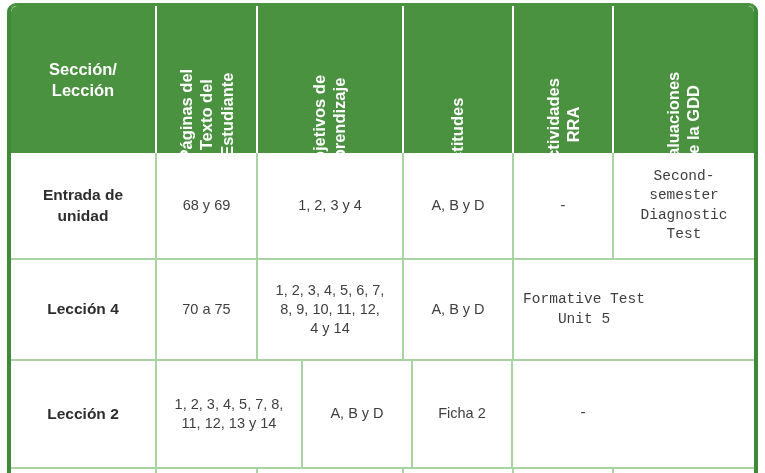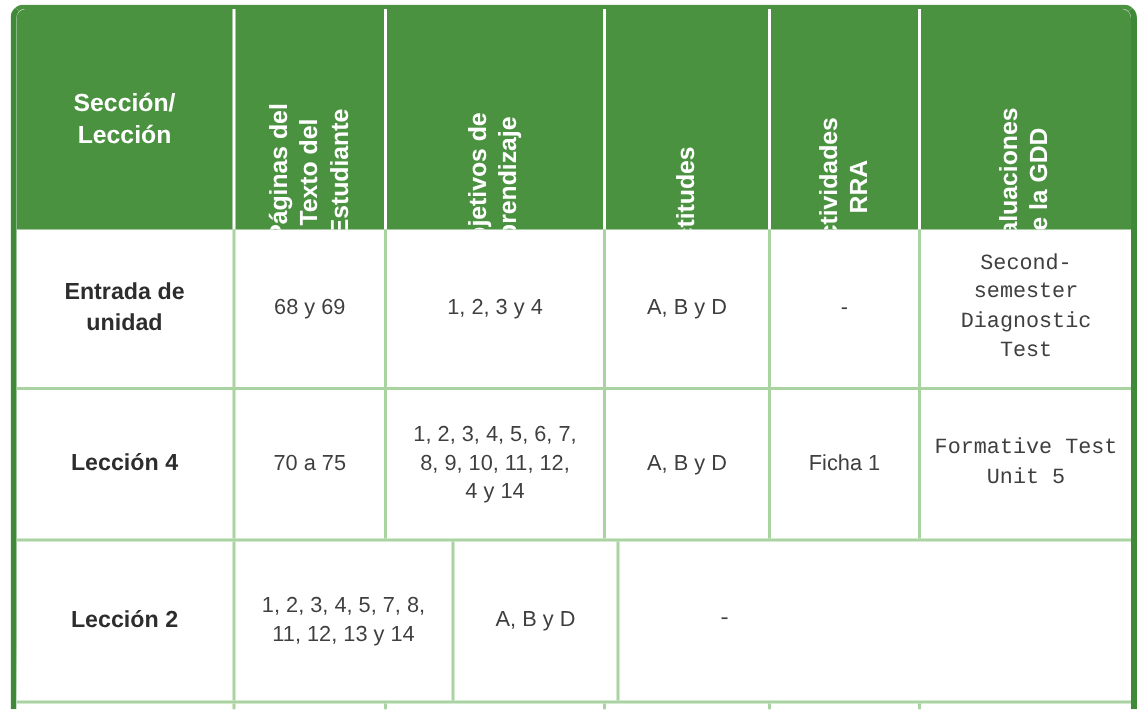--- a/index.html
+++ b/index.html
@@ -213,39 +213,39 @@
           <span class="cell-text">70 a 75</span>
         </div>
         <div class="td c2">
           <span class="cell-text">1, 2, 3, 4, 5, 6, 7,
 8, 9, 10, 11, 12,
 4 y 14</span>
         </div>
         <div class="td c3">
           <span class="cell-text">A, B y D</span>
         </div>
-        <div class="td c4">
-          <span class="cell-text">Ficha 1</span>
-        </div>
         <div class="td c5">
           <span class="cell-text">Formative Test
 Unit 5</span>
         </div>
       </div>
 
       <div class="tr" style="height:108px">
         <div class="td c0 key">
           <span class="cell-text">Lección 2</span>
         </div>
         <div class="td c2">
           <span class="cell-text">1, 2, 3, 4, 5, 7, 8,
 11, 12, 13 y 14</span>
         </div>
         <div class="td c3">
           <span class="cell-text">A, B y D</span>
+        </div>
+        <div class="td c4">
+          <span class="cell-text">Ficha 2</span>
         </div>
         <div class="td c5">
           <span class="cell-text">-</span>
         </div>
       </div>
 
       <div class="tr" style="height:60px">
         <div class="td c0 key">
           <span class="cell-text"></span>
         </div>

